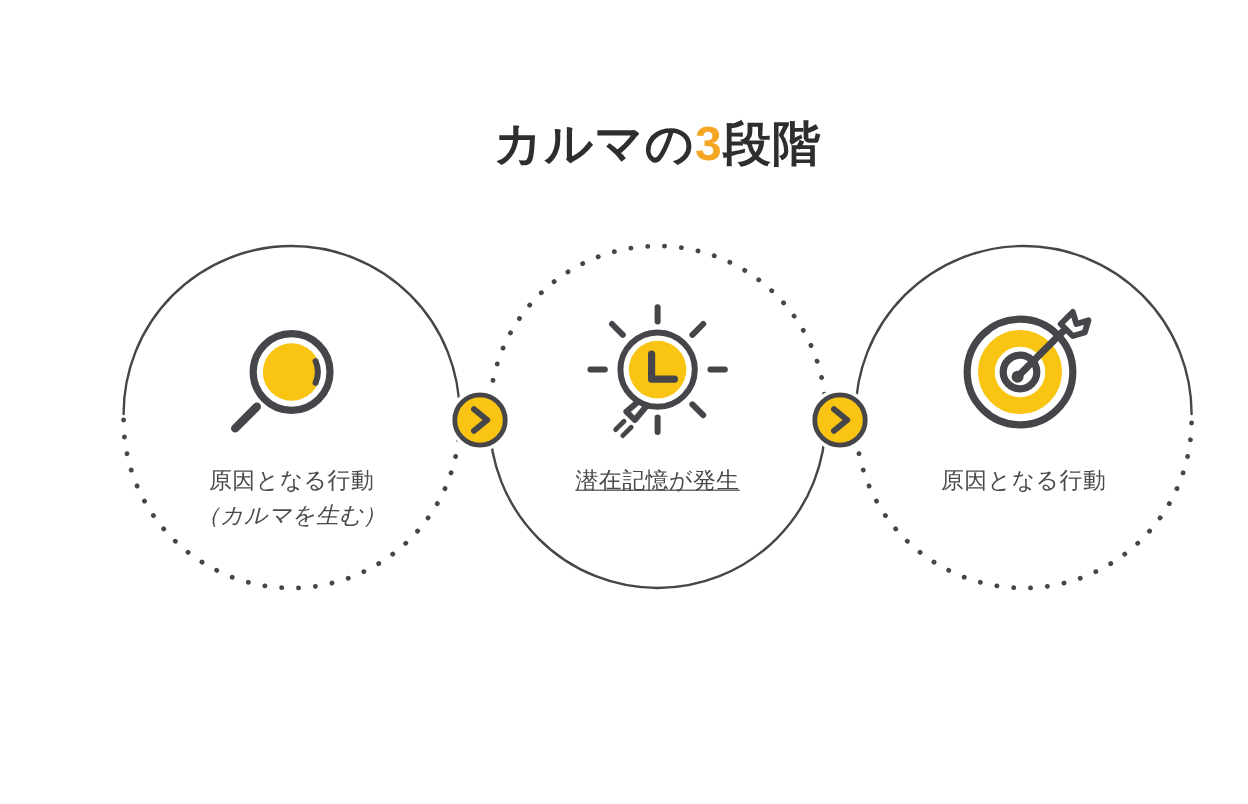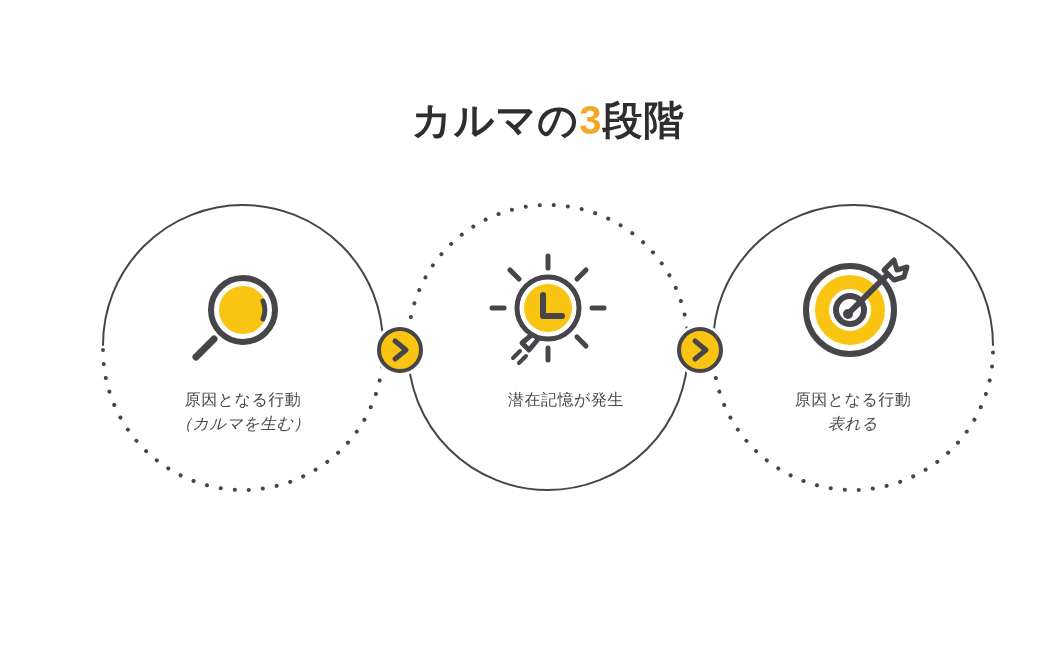--- a/index.html
+++ b/index.html
@@ -36,21 +36,21 @@
   }
   #diagram {
     position: absolute;
     left: 0;
     top: 0;
   }
   .node-label {
     position: absolute;
     text-align: center;
     color: #4a4a4a;
-    font-size: 16px;
+    font-size: 19px;
     line-height: 1.5;
     letter-spacing: 0.5px;
     white-space: nowrap;
   }
   .node-label .l2 { display: block; font-style: italic; }
 </style>
 </head>
 <body>
 
 <div id="stage">
@@ -137,22 +137,21 @@
       <circle cx="0" cy="0" r="21" fill="#FAC412" stroke="#46464A" stroke-width="4"></circle>
       <path d="M -5 -9 L 6 0 L -5 9" fill="none" stroke="#46464A" stroke-width="5" stroke-linecap="round" stroke-linejoin="round"></path>
     </g>
   </svg>
 
   <div class="node-label" style="left:65px; top:388px; width:300px;">
     <span>原因となる行動</span>
     <span class="l2">（カルマを生む）</span>
   </div>
 
-  <div class="node-label" style="left:388px; top:388px; width:300px;">
+  <div class="node-label" style="left:370px; top:388px; width:300px;text-decoration:underline;">
     <span>潜在記憶が発生</span>
   </div>
 
   <div class="node-label" style="left:675px; top:388px; width:300px;">
     <span>原因となる行動</span>
-    <span class="l2">表れる</span>
   </div>
 
 </div>
 
 </body></html>

